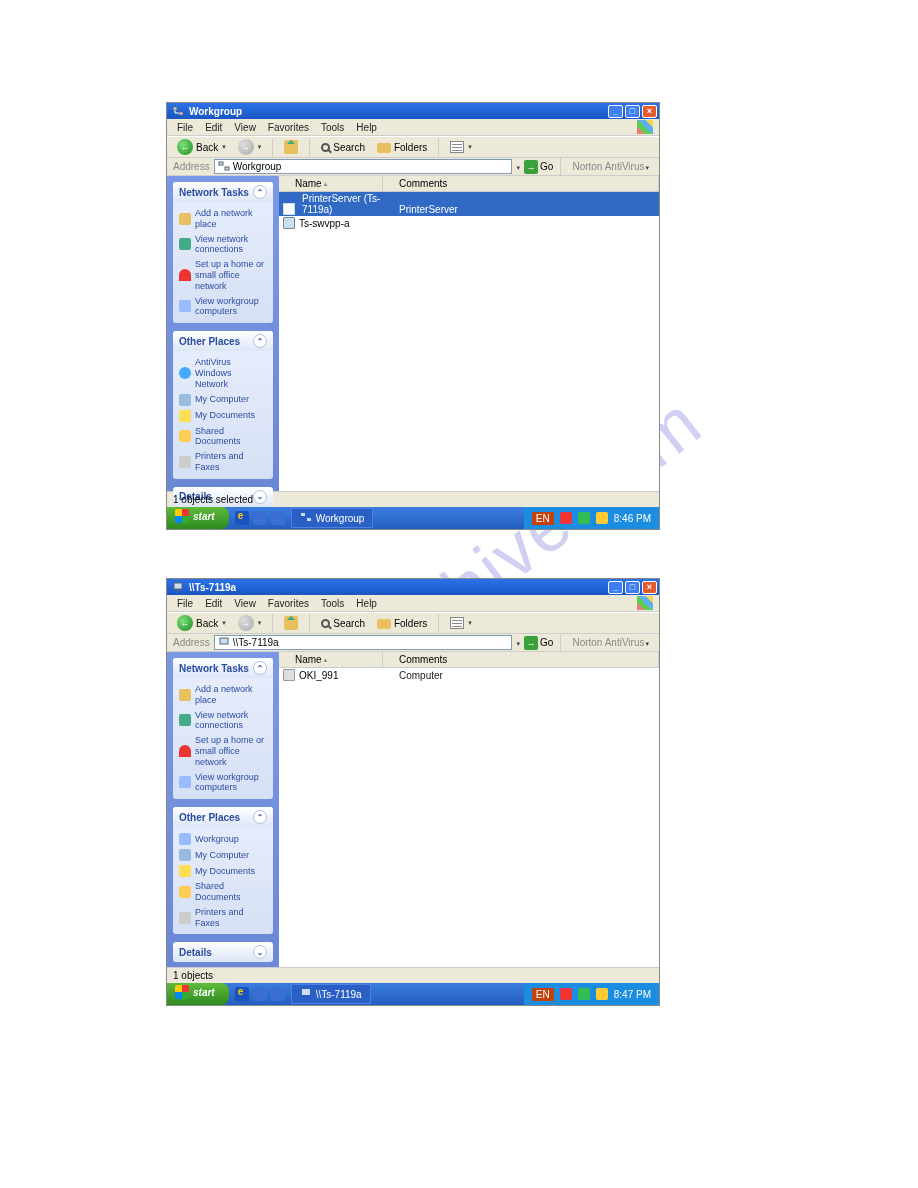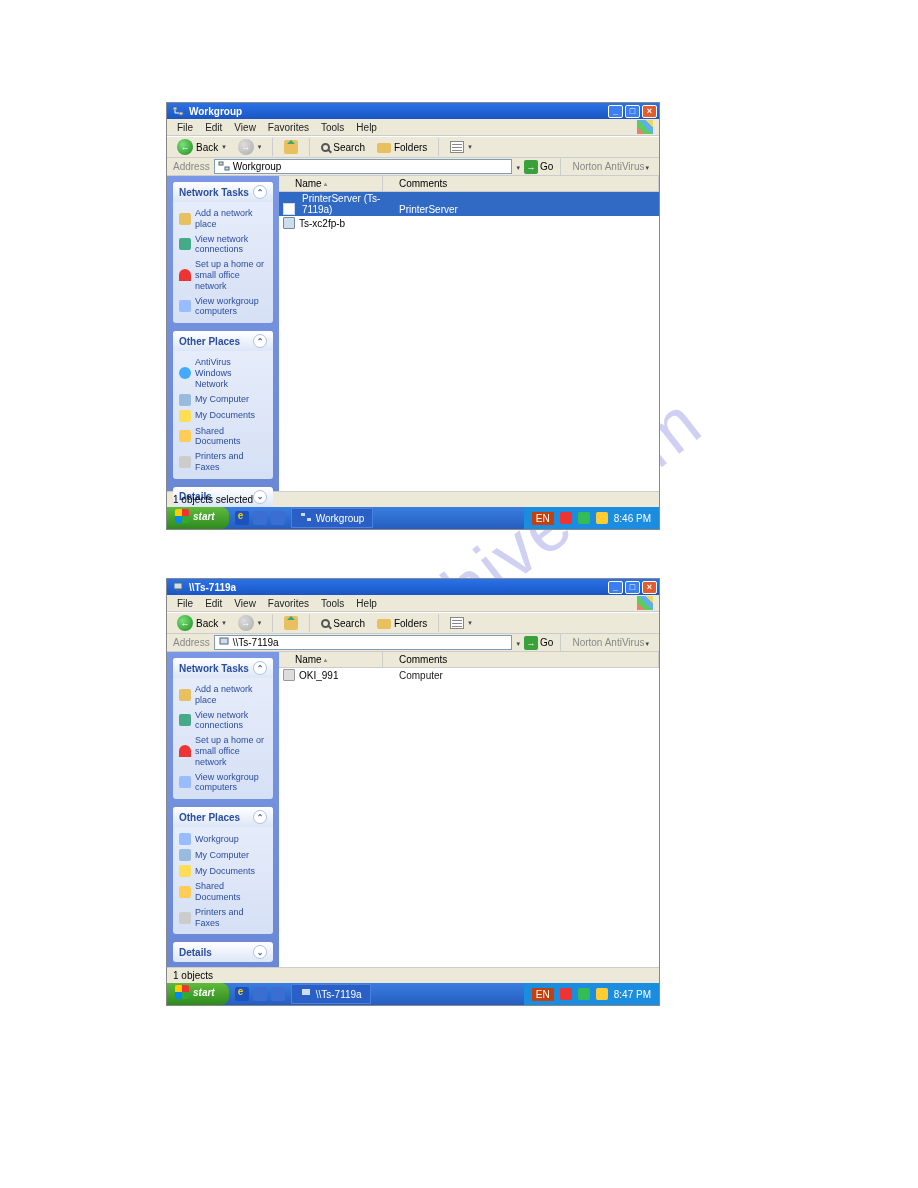--- a/index.html
+++ b/index.html
@@ -252,21 +252,21 @@
         <div style="flex:1">Comments</div>
       </div>
       <div class="rows">
         <div class="row sel">
           <span class="cicon computer-sel"></span>
           <span class="name-cell">PrinterServer (Ts-7119a)</span>
           <span class="cmt-cell" style="color:#fff">PrinterServer</span>
         </div>
         <div class="row">
           <span class="cicon computer"></span>
-          <span class="name-cell">Ts-xc2fp-b</span>
+          <span class="name-cell">Ts-swvpp-a</span>
         </div>
       </div>
     </div>
   </div>
 
   <div class="statusbar">1 objects selected</div>
 
   <div class="taskbar">
     <div class="start"><span class="logo"></span>start</div>
     <div class="ql">

